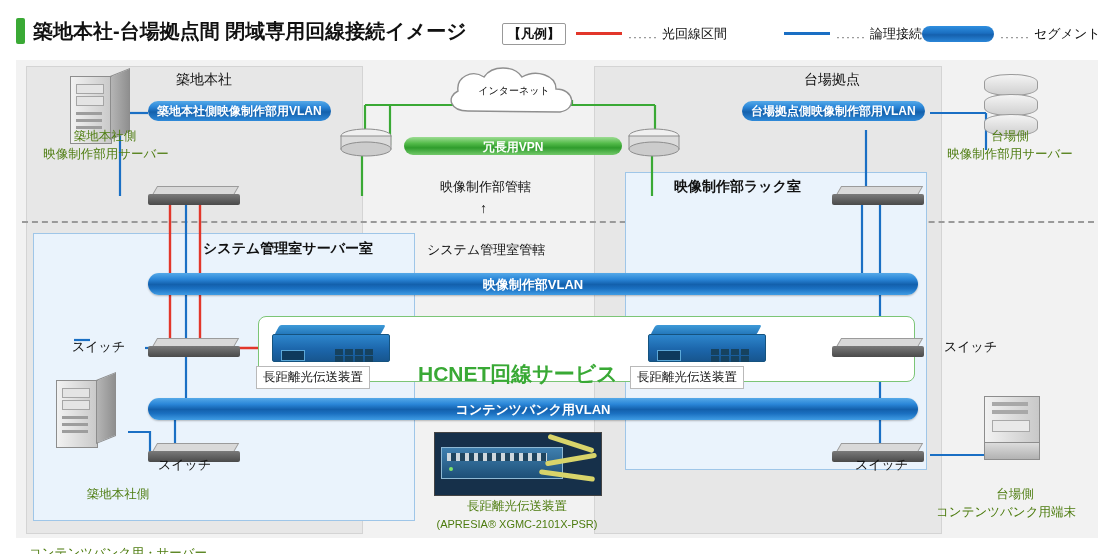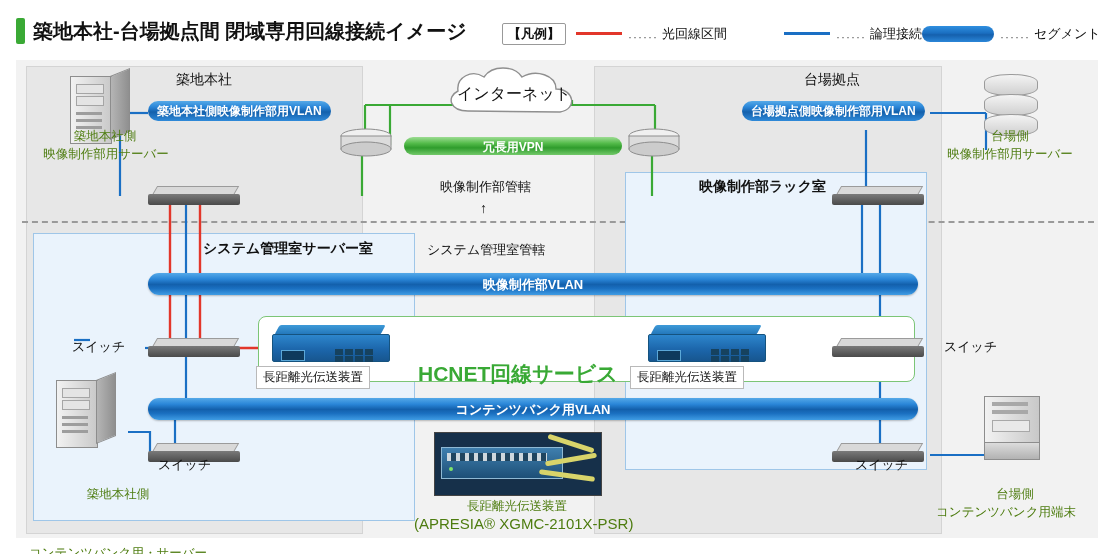--- a/index.html
+++ b/index.html
@@ -100,21 +100,21 @@
     border: 1px solid #9fc6e8;
   }
   #room-sysadmin { left: 33px; top: 233px; width: 380px; height: 286px; }
   #room-video-rack { left: 625px; top: 172px; width: 300px; height: 296px; }
   .room-title {
     position: absolute;
     font-size: 14px; font-weight: bold; color: #111;
     white-space: nowrap;
   }
   #room-title-sysadmin { left: 203px; top: 240px; }
-  #room-title-rack { left: 699px; top: 178px; }
+  #room-title-rack { left: 674px; top: 178px; }
 
   
   #hcnet-box {
     left: 258px; top: 316px; width: 655px; height: 64px;
     background: #ffffff;
     border: 1px solid #7cc576;
     border-radius: 8px;
   }
   #hcnet-label {
     left: 418px; top: 360px;
@@ -171,21 +171,21 @@
     font-size: 12px; font-weight: bold; color: #ffffff;
   }
 
   
   #cloud {
     left: 438px; top: 65px; width: 152px; height: 60px;
   }
   #cloud-text {
     left: 438px; top: 84px; width: 152px;
     text-align: center;
-    font-size: 16px; color: #111; font-weight: normal;
+    font-size: 10px; color: #111; font-weight: normal;
   }
 
   
   .switch {
     position: absolute;
     width: 92px; height: 22px;
   }
   .switch .top {
     position: absolute; left: 6px; top: 0; width: 80px; height: 9px;
     background: #d9d9d9;
@@ -296,21 +296,21 @@
   #photo .led { position: absolute; left: 14px; top: 34px; width: 4px; height: 4px; background: #7fe46a; border-radius: 50%; }
 
   .caption {
     position: absolute;
     font-size: 12.5px;
     color: #4d7c0f;
     text-align: center;
     white-space: nowrap;
     line-height: 16px;
   }
-  .caption.small { font-size: 15px; }
+  .caption.small { font-size: 11px; }
 
   .label-plain {
     position: absolute;
     font-size: 13px;
     color: #111;
     white-space: nowrap;
     line-height: 17px;
     text-align: center;
   }
 </style>

